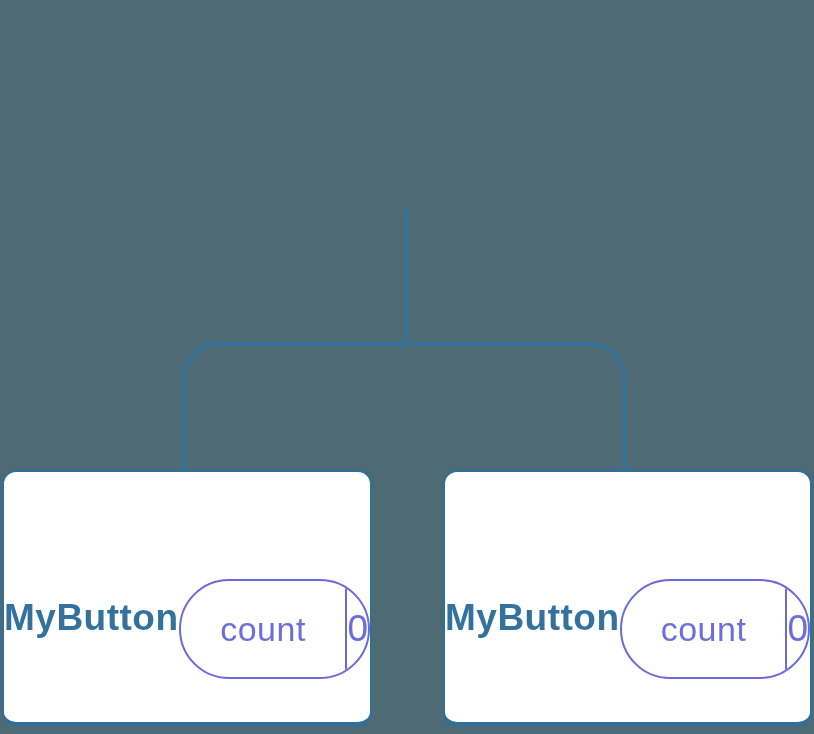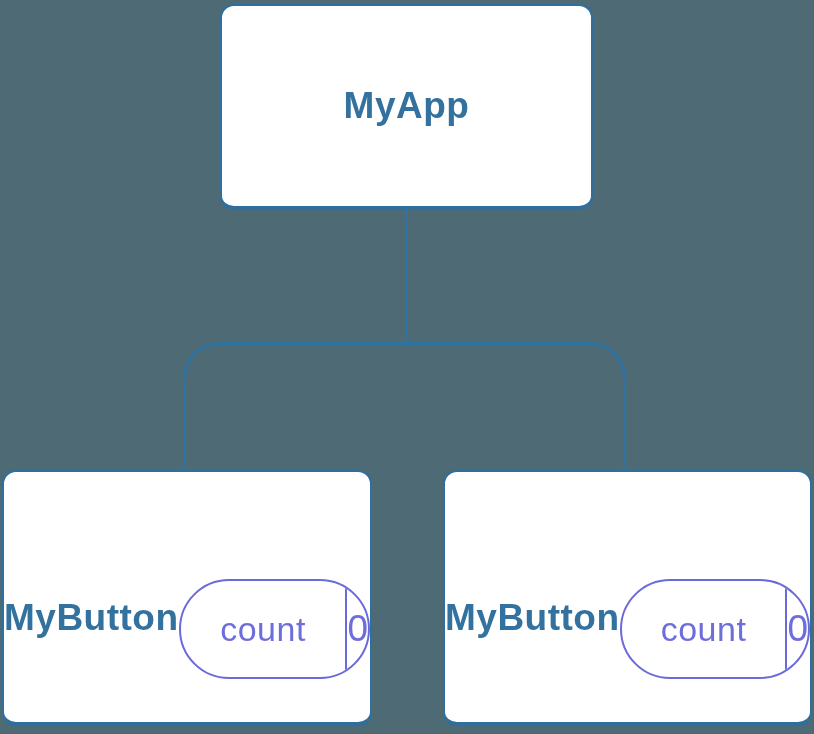--- a/index.html
+++ b/index.html
@@ -102,23 +102,20 @@
     color: var(--state-text);
     font-size: 37px;
     font-weight: 400;
   }
 </style>
 </head>
 <body>
 
 <div class="canvas">
 
-  <div class="node-card root-card">
-    <span class="node-label">MyApp</span>
-  </div>
 
   <div class="connector-stem"></div>
   <div class="connector-branch"></div>
 
   <div class="node-card child-card left">
     <span class="node-label">MyButton</span>
     <div class="state-pill">
       <div class="state-key-cell">
         <span class="state-key">count</span>
       </div>

